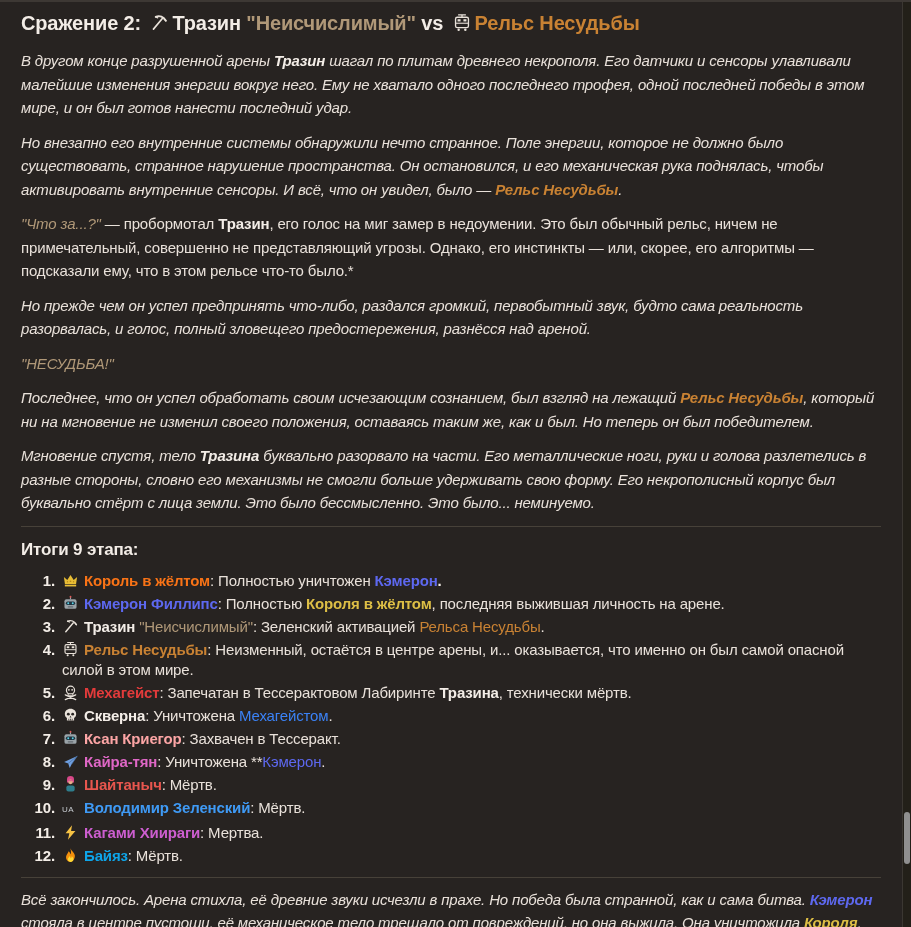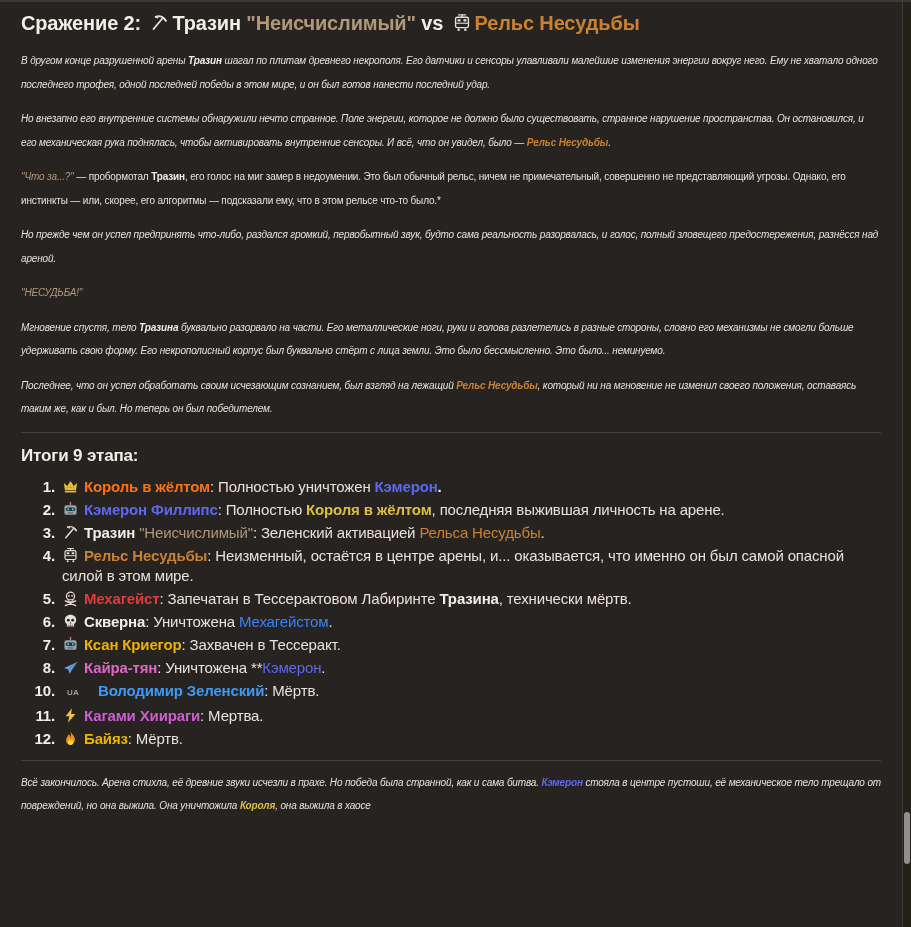--- a/index.html
+++ b/index.html
@@ -16,36 +16,36 @@
     border-top:2px solid #3d3834;
     padding:6px 30px 0 21px;
     position:relative;
   }
   .b{font-weight:bold;color:#f3ede7;}
   .i{font-style:italic;}
   h1.title{
     font-size:20px;line-height:26px;font-weight:bold;color:#f3ede7;
     margin:2px 0 13px 0;
   }
-  p.story{font-size:10px;line-height:23.5px;margin:0 0 11px 0;}
+  p.story{font-size:15px;line-height:23.5px;margin:0 0 11px 0;}
   p.story.it{font-style:italic;}
   .hr{border:0;border-top:1px solid #474139;height:0;margin:10px 0 10px 0;}
   h3.results{font-size:17px;line-height:22px;font-weight:bold;color:#f3ede7;margin:12px 0 10px 0;}
   ol.results-list{list-style:none;margin:0 0 2px 8px;padding:0;font-size:15px;}
   ol.results-list li{
     line-height:20.5px;margin:0 0 2.5px 0;
     padding-left:33px;text-indent:-33px;
   }
   .num{display:inline-block;width:26px;margin-right:7px;text-align:right;
        font-weight:bold;color:#f3ede7;text-indent:0;}
   .icn{display:inline-block;width:17px;height:17px;vertical-align:-3px;margin-right:5px;text-indent:0;}
   .icn svg{width:100%;height:100%;display:block;}
   .icn-lg{width:20px;height:20px;vertical-align:-3px;margin:0 3px;}
   .ua{display:inline-block;font-size:8px;font-weight:normal;color:#c9cdd2;
-      width:17px;text-align:right;vertical-align:1px;letter-spacing:0.5px;margin-right:19px;text-indent:0;}
+      width:17px;text-align:left;vertical-align:1px;letter-spacing:0.5px;margin-right:5px;text-indent:0;}
   
   .sb-track{
     position:absolute;top:0;right:0;width:8px;height:927px;
     border-left:1px solid #3b3732;background:#232019;
   }
   .sb-thumb{
     position:absolute;right:1px;top:810px;width:6px;height:52px;
     background:#8f8f8f;border-radius:3px;
   }
 </style>
@@ -65,22 +65,22 @@
           <rect x="10.3" y="5.6" width="2.7" height="2" fill="#e9e2da"></rect>
           <circle cx="6" cy="15" r="1.1" fill="#e9e2da"></circle>
           <circle cx="12" cy="15" r="1.1" fill="#e9e2da"></circle>
         </svg></span><span class="b" style="color: rgb(201, 130, 51);">Рельс Несудьбы</span></h1>
   <div id="content">
       <p class="story it"><span>В другом конце разрушенной арены </span><span class="b">Тразин</span><span> шагал по плитам древнего некрополя. Его датчики и сенсоры улавливали малейшие изменения энергии вокруг него. Ему не хватало одного последнего трофея, одной последней победы в этом мире, и он был готов нанести последний удар.</span></p>
       <p class="story it"><span>Но внезапно его внутренние системы обнаружили нечто странное. Поле энергии, которое не должно было существовать, странное нарушение пространства. Он остановился, и его механическая рука поднялась, чтобы активировать внутренние сенсоры. И всё, что он увидел, было — </span><span class="b" style="color: rgb(201, 130, 51);">Рельс Несудьбы</span><span>.</span></p>
       <p class="story"><span class="i" style="color: rgb(176, 152, 120);">"Что за...?"</span><span> — пробормотал </span><span class="b">Тразин</span><span>, его голос на миг замер в недоумении. Это был обычный рельс, ничем не примечательный, совершенно не представляющий угрозы. Однако, его инстинкты — или, скорее, его алгоритмы — подсказали ему, что в этом рельсе что-то было.*</span></p>
       <p class="story it"><span>Но прежде чем он успел предпринять что-либо, раздался громкий, первобытный звук, будто сама реальность разорвалась, и голос, полный зловещего предостережения, разнёсся над ареной.</span></p>
       <p class="story it"><span style="color: rgb(176, 152, 120);">"НЕСУДЬБА!"</span></p>
+      <p class="story it"><span>Последнее, что он успел обработать своим исчезающим сознанием, был взгляд на лежащий </span><span class="b" style="color: rgb(201, 130, 51);">Рельс Несудьбы</span><span>, который ни на мгновение не изменил своего положения, оставаясь таким же, как и был. Но теперь он был победителем.</span></p>
       <p class="story it"><span>Мгновение спустя, тело </span><span class="b">Тразина</span><span> буквально разорвало на части. Его металлические ноги, руки и голова разлетелись в разные стороны, словно его механизмы не смогли больше удерживать свою форму. Его некрополисный корпус был буквально стёрт с лица земли. Это было бессмысленно. Это было... неминуемо.</span></p>
-      <p class="story it"><span>Последнее, что он успел обработать своим исчезающим сознанием, был взгляд на лежащий </span><span class="b" style="color: rgb(201, 130, 51);">Рельс Несудьбы</span><span>, который ни на мгновение не изменил своего положения, оставаясь таким же, как и был. Но теперь он был победителем.</span></p>
       <div class="hr"></div>
       <h3 class="results">Итоги 9 этапа:</h3>
       <ol class="results-list">
         <li><span class="num">1.</span><span class="icn"><svg viewBox="0 0 18 18">
               <path d="M2 5.2 L5.6 8.4 L9 3.2 L12.4 8.4 L16 5.2 L14.9 12.6 H3.1 Z" fill="#e8bd35"></path>
               <rect x="3" y="13.4" width="12" height="1.9" fill="#e8bd35"></rect>
               <circle cx="9" cy="9.8" r="0.9" fill="#b5871c"></circle>
               <circle cx="5.8" cy="10.4" r="0.75" fill="#b5871c"></circle>
               <circle cx="12.2" cy="10.4" r="0.75" fill="#b5871c"></circle>
             </svg></span><span class="b" style="color: #f97316;">Король в жёлтом</span><span>: Полностью уничтожен </span><span class="b" style="color: rgb(93, 104, 239);">Кэмерон</span><span class="b">.</span></li>
@@ -122,33 +122,39 @@
               <path d="M7.2 12.4 v1.8 M9 12.4 v1.8 M10.8 12.4 v1.8" stroke="#272321" stroke-width="0.8"></path>
             </svg></span><span class="b">Скверна</span><span>: Уничтожена </span><span style="color: #3b82f6;">Мехагейстом</span><span>.</span></li>
         <li><span class="num">7.</span><span class="icn"><svg viewBox="0 0 18 18">
               <line x1="9" y1="1.8" x2="9" y2="4.6" stroke="#9aa3a8" stroke-width="1.2"></line>
               <circle cx="9" cy="1.9" r="1" fill="#e25856"></circle>
               <rect x="2.6" y="4.6" width="12.8" height="10" rx="2" fill="#9aa3a8"></rect>
               <rect x="4.1" y="7" width="9.8" height="3.6" rx="1.8" fill="#1e3340"></rect>
               <circle cx="6.6" cy="8.8" r="1" fill="#59d5e8"></circle>
               <circle cx="11.4" cy="8.8" r="1" fill="#59d5e8"></circle>
               <rect x="6" y="11.8" width="6" height="1.4" rx="0.7" fill="#626a70"></rect>
-            </svg></span><span class="b" style="color: #eab308;">Ксан Криегор</span><span>: Захвачен в Тессеракт.</span></li>
+            </svg></span><span class="b" style="color: #fca5a5;">Ксан Криегор</span><span>: Захвачен в Тессеракт.</span></li>
         <li><span class="num">8.</span><span class="icn"><svg viewBox="0 0 18 18">
               <path d="M16.2 3.2 L2.2 9.4 L6.6 11 L8.2 15.8 L10.2 11.9 Z" fill="#6f9fe0"></path>
               <path d="M16.2 3.2 L6.6 11 M16.2 3.2 L10.2 11.9" stroke="#466c9c" stroke-width="0.7" fill="none"></path>
             </svg></span><span class="b" style="color: rgb(223, 103, 198);">Кайра-тян</span><span>: Уничтожена **</span><span style="color: rgb(93, 104, 239);">Кэмерон</span><span>.</span></li>
+        <li><span class="num">9.</span><span class="icn"><svg viewBox="0 0 18 18">
+              <path d="M5.3 3.4 a3.7 3.4 0 0 1 7.4 0 v3.4 h-7.4 z" fill="#d8488a"></path>
+              <circle cx="9" cy="6.2" r="2.5" fill="#e8b08a"></circle>
+              <path d="M6.4 4.4 h5.2 v1.1 h-5.2 z" fill="#d8488a"></path>
+              <rect x="4.6" y="10" width="8.8" height="6.4" rx="2.2" fill="#2e7d8c"></rect>
+            </svg></span><span class="b" style="color: rgb(231, 86, 78);">Шайтаныч</span><span>: Мёртв.</span></li>
         <li><span class="num">10.</span><span class="ua">UA</span><span class="b" style="color: rgb(63, 154, 245);">Володимир Зеленский</span><span>: Мёртв.</span></li>
         <li><span class="num">11.</span><span class="icn"><svg viewBox="0 0 18 18">
               <path d="M10.6 1.2 L3.8 9.8 H7.8 L6.3 16.8 L14.2 7.4 H9.6 Z" fill="#f6c244"></path>
             </svg></span><span class="b" style="color: rgb(205, 94, 208);">Кагами Хиираги</span><span>: Мертва.</span></li>
         <li><span class="num">12.</span><span class="icn"><svg viewBox="0 0 18 18">
               <path d="M9 1.2 C9.6 3.8 12.9 5.3 13.5 8.5 C14.1 11.8 11.8 15.8 9 15.8 C6.2 15.8 3.8 13.2 4.4 9.9 C4.8 7.6 6.5 6.5 7 4.4 C8.2 5.4 8.9 6.3 8.8 7.8 C10.1 6.8 9.3 3.3 9 1.2 Z" fill="#f4900c"></path>
               <path d="M9 15.8 c-1.9 0 -3.1-1.6-2.7-3.3 0.3-1.3 1.4-2 1.9-3.1 0.8 0.8 0.9 1.5 0.8 2.4 0.9-0.4 1.4-1.3 1.3-2.4 1.3 1.3 2 2.5 1.8 3.9 C11.9 14.8 10.6 15.8 9 15.8 z" fill="#fdd835"></path>
-            </svg></span><span class="b" style="color: #eab308; text-align: right;">Байяз</span><span>: Мёртв.</span></li>
+            </svg></span><span class="b" style="color: #0ea5e9; text-align: right;">Байяз</span><span>: Мёртв.</span></li>
       </ol>
       <div class="hr"></div>
       <p class="story it"><span>Всё закончилось. Арена стихла, её древние звуки исчезли в прахе. Но победа была странной, как и сама битва. </span><span class="b" style="color: rgb(93, 104, 239);">Кэмерон</span><span> стояла в центре пустоши, её механическое тело трещало от повреждений, но она выжила. Она уничтожила </span><span class="b" style="color: rgb(221, 190, 69);">Короля</span><span>, она выжила в хаосе </span></p>
     </div>
   <div class="sb-track">
     <div class="sb-thumb" style="top: 810px; height: 52px;"></div>
   </div>
 </div>
 
 </body></html>

